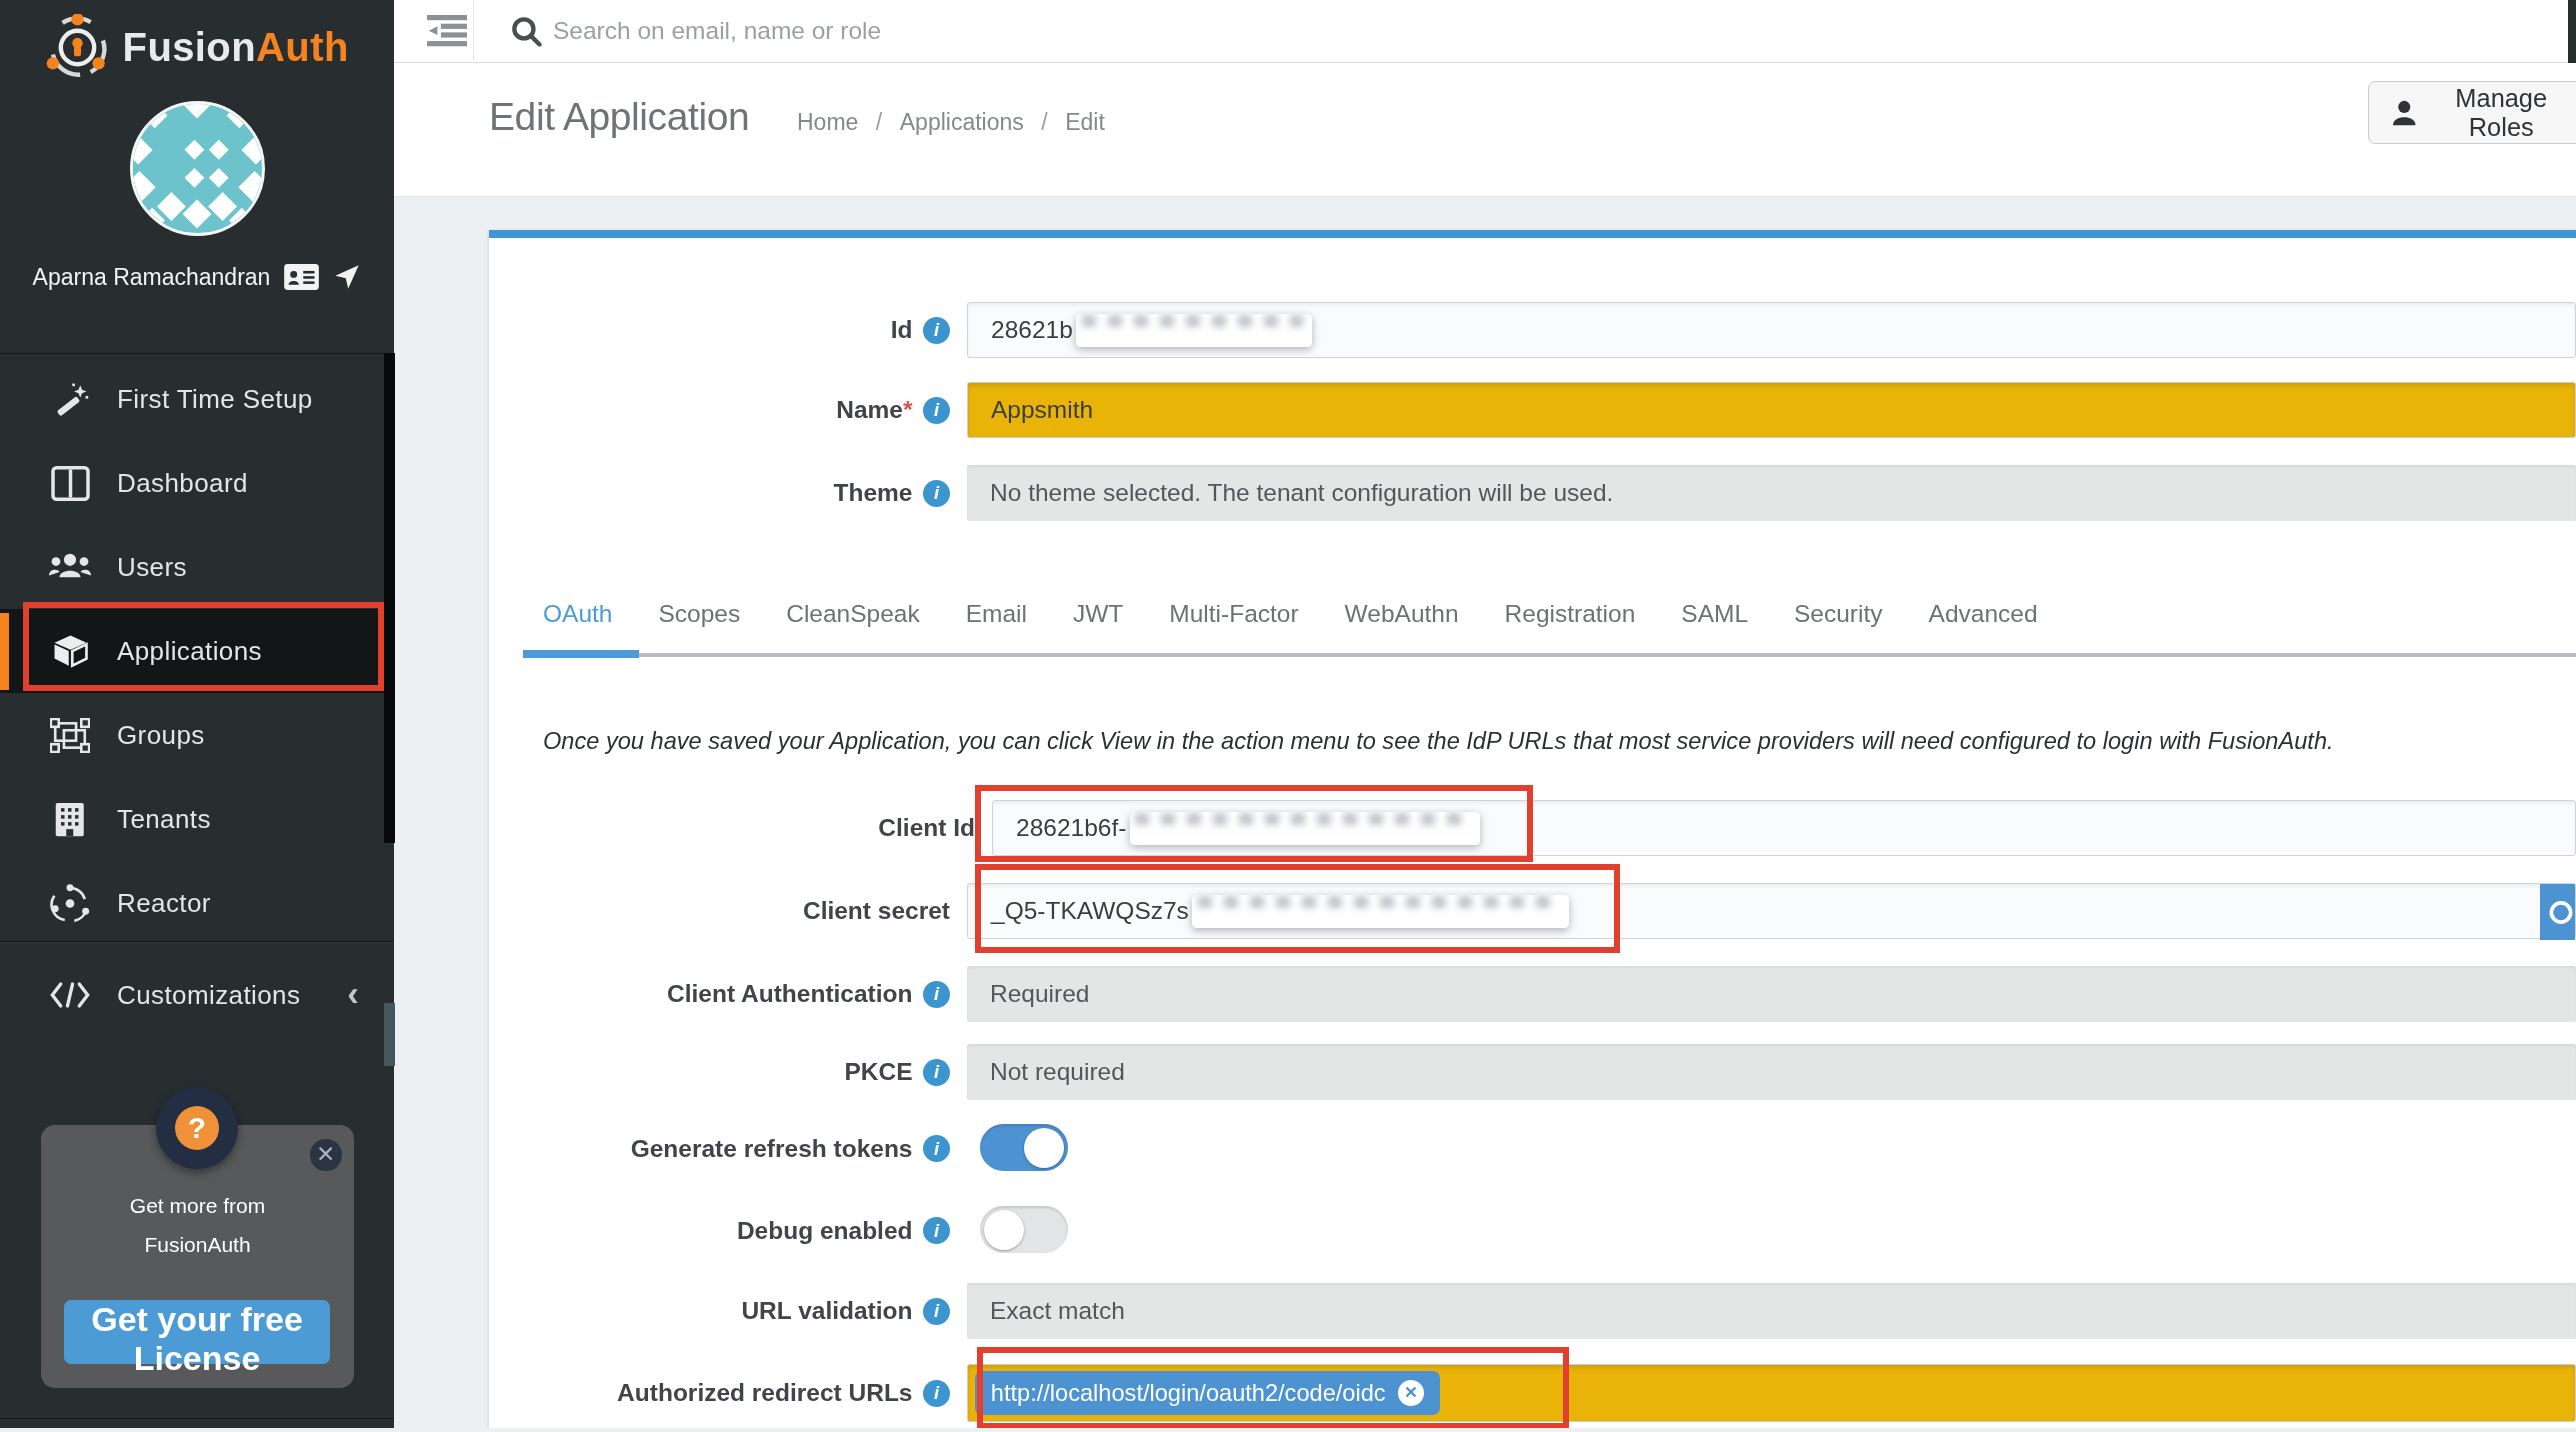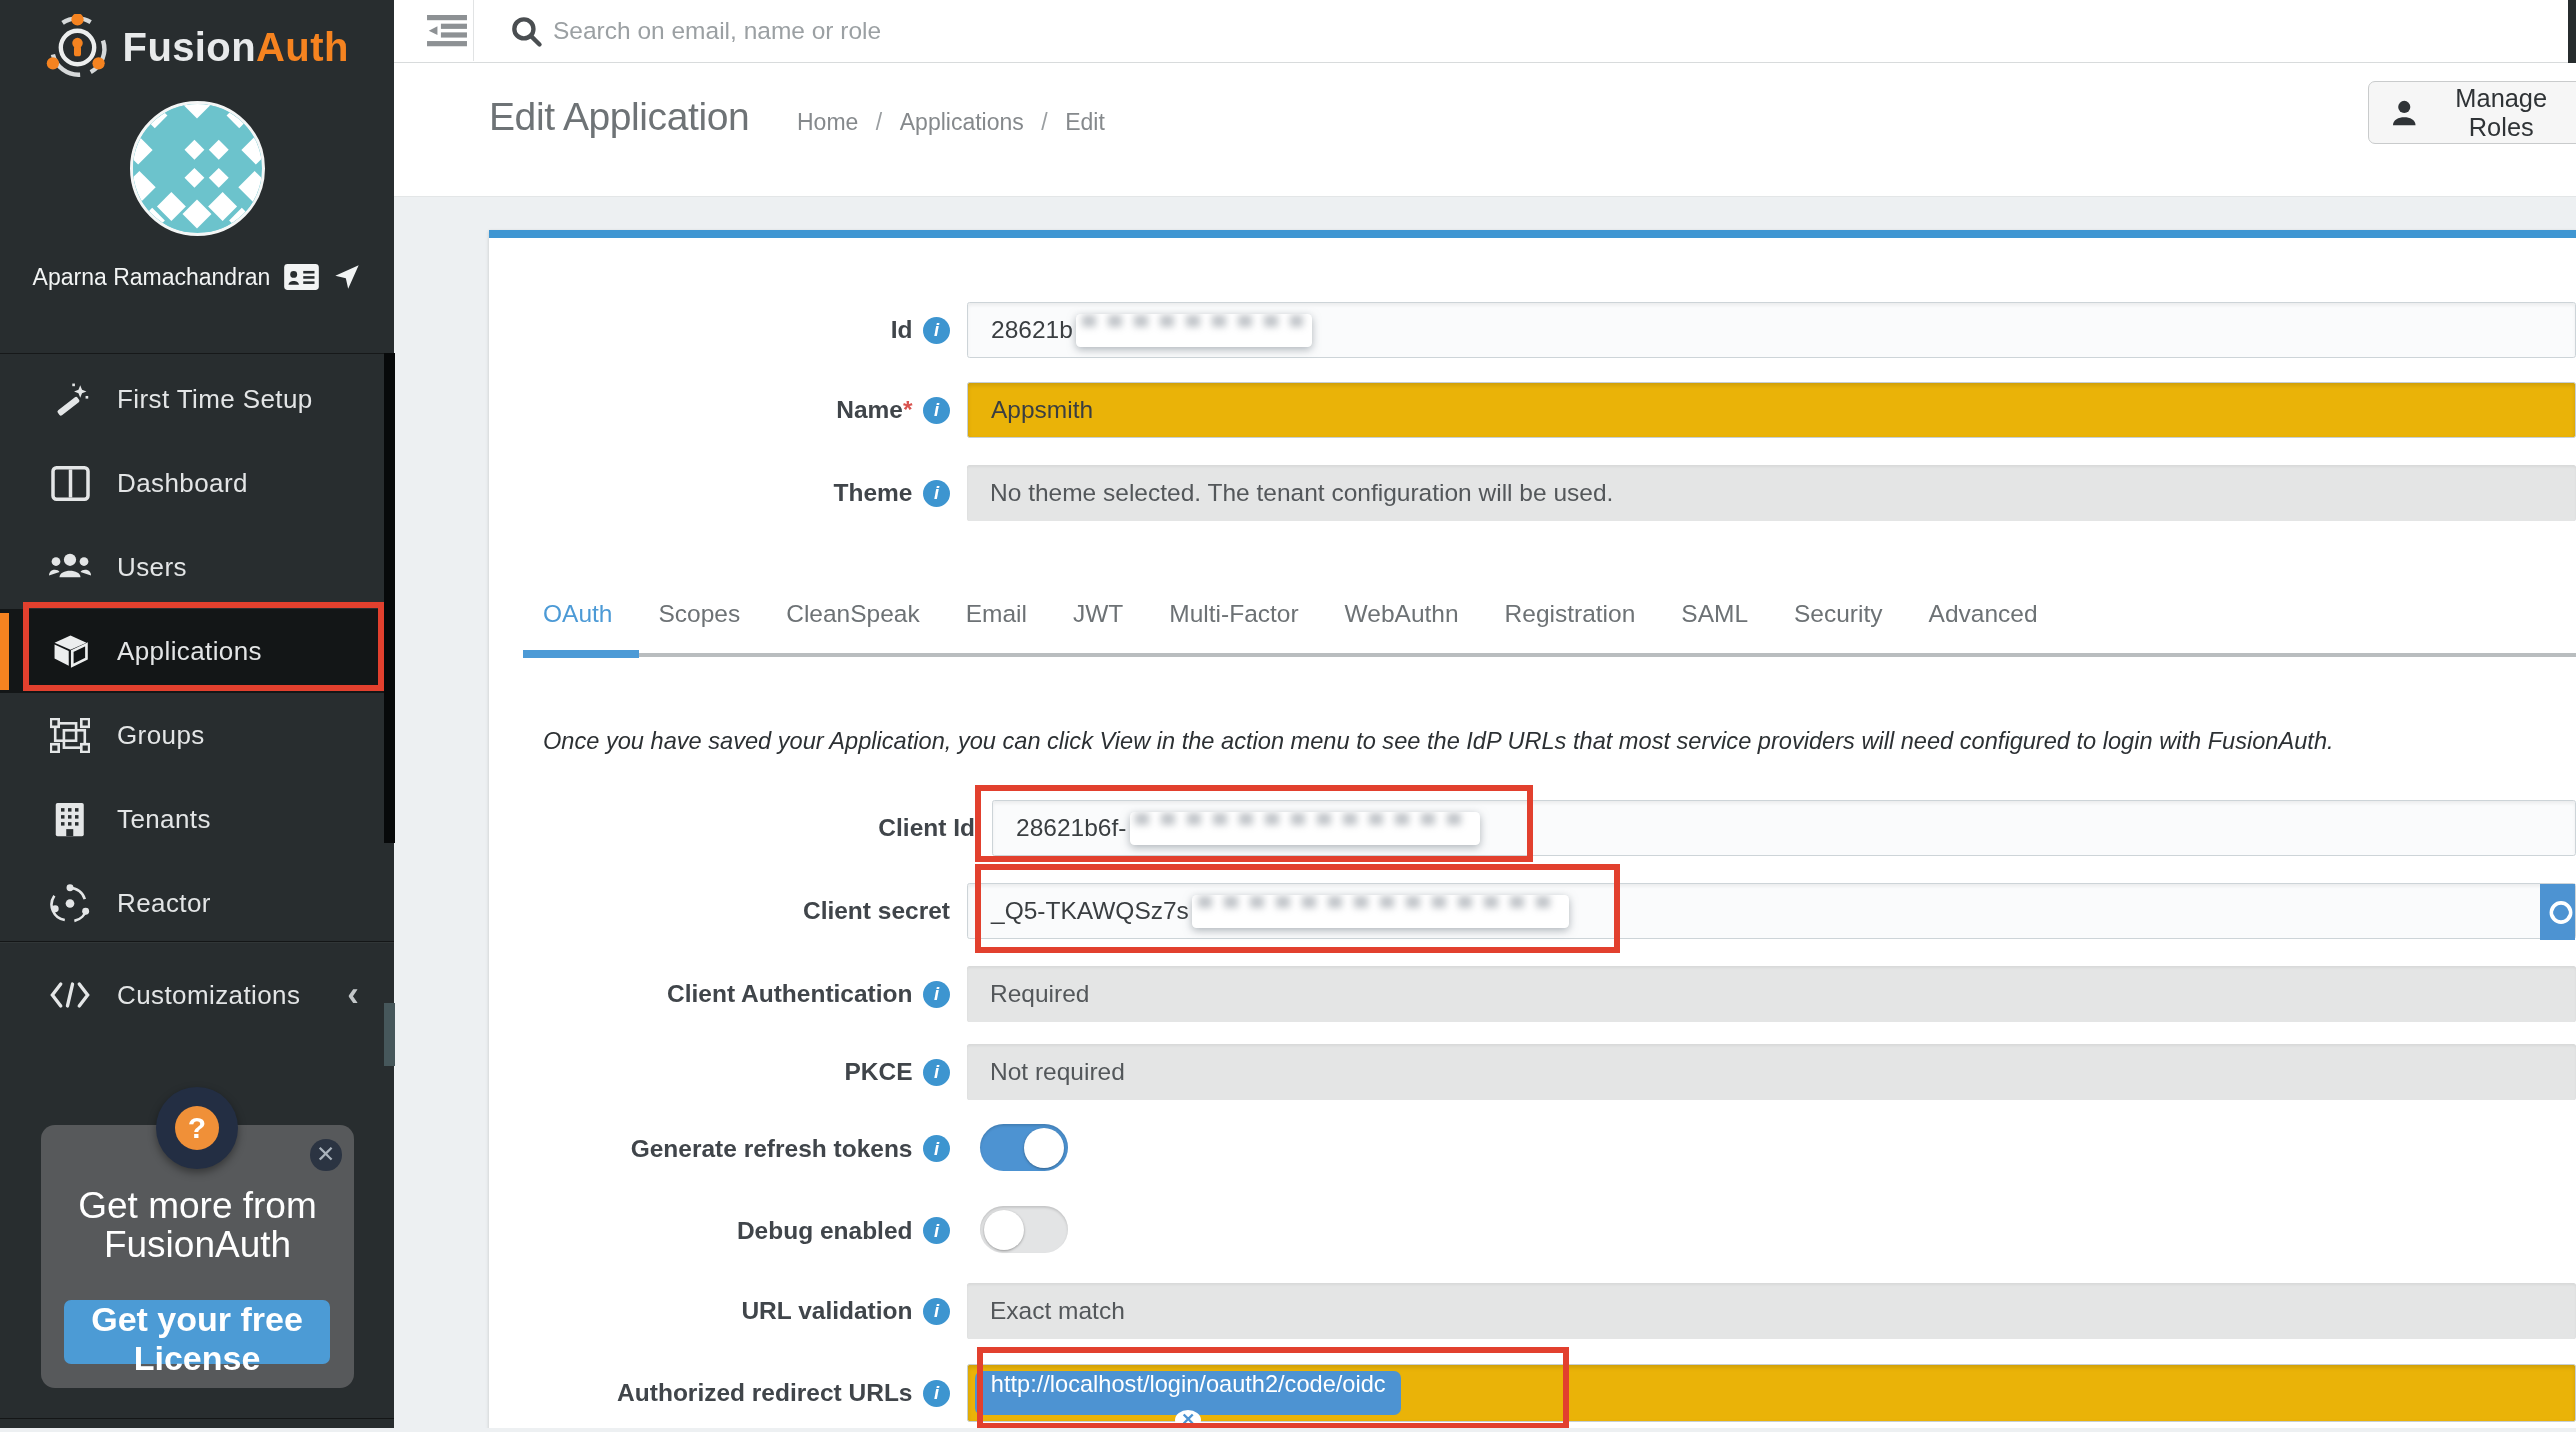--- a/index.html
+++ b/index.html
@@ -28,21 +28,21 @@
   .nav2 .chev { position:absolute; right:35px; color:#c3c7c9; font-size:35px; font-weight:700; top:50%; transform:translateY(-54%); }
   .sb-track { position:absolute; left:384px; top:353px; width:10.5px; height:490px; background:#07090a; }
   .sb-thumb { position:absolute; left:384px; top:1003px; width:10.5px; height:63px; background:#46575b; }
   .nav-sep-bottom { position:absolute; left:0; top:1418px; width:394px; border-top:1.8px solid rgba(0,0,0,.5); }
 
   
   .promo-box { position:absolute; left:41px; top:1125px; width:313px; height:263px; background:#57595b; border-radius:14px; }
   .promo-q { position:absolute; left:156px; top:1087px; width:82px; height:82px; border-radius:50%; background:#232e43; display:flex; align-items:center; justify-content:center; box-shadow:0 3.5px 8.8px rgba(0,0,0,.4); }
   .promo-q .qinner { width:44px; height:44px; border-radius:50%; background:#f09038; color:#fff; font-size:30px; font-weight:700; display:flex; align-items:center; justify-content:center; }
   .promo-close { position:absolute; left:310px; top:1139px; width:31.5px; height:31.5px; border-radius:50%; background:#2b3442; color:#aab3bc; font-size:23px; display:flex; align-items:center; justify-content:center; cursor:pointer; }
-  .promo-title { position:absolute; left:41px; top:1186px; width:313px; text-align:center; color:#ffffff; font-size:37px; font-weight:500; line-height:39px; }
+  .promo-title { position:absolute; left:41px; top:1186px; width:313px; text-align:center; color:#ffffff; font-size:21px; font-weight:500; line-height:39px; }
   .promo-btn { position:absolute; left:64px; top:1300px; width:266px; height:64px; background:#4c9bd5; border:none; border-radius:7px; color:#fff; font-size:34px; font-weight:700; cursor:pointer; font-family:"Liberation Sans",sans-serif; }
 
   
   .topbar { position:absolute; left:394px; top:0; right:0; height:63px; background:#fff; border-bottom:1.8px solid #d8dbdc; z-index:4; }
   .tb-toggle { position:absolute; left:24.5px; top:12.3px; width:56px; height:39px; display:flex; align-items:center; justify-content:center; cursor:pointer; }
   .tb-divider { position:absolute; left:79px; top:0; height:61px; border-left:1.8px solid #e1e3e4; }
   .tb-search-icon { position:absolute; left:116px; top:15px; }
   .tb-search { position:absolute; left:159px; top:8.8px; width:1226px; height:44px; border:none; outline:none; font-size:24.5px; color:#3a3e41; font-family:"Liberation Sans",sans-serif; background:transparent; }
   .tb-search::placeholder { color:#9ba0a3; }
   .dark-corner { position:absolute; right:0; top:0; width:7.9px; height:63px; background:#272c2e; z-index:6; }
@@ -82,21 +82,21 @@
 
   
   .toggle { position:absolute; left:491px; width:88px; height:47px; border-radius:23.6px; cursor:pointer; }
   .toggle.on  { background:#4d93d2; box-shadow:inset 0 1.8px 2.6px rgba(0,0,0,.15); }
   .toggle.off { background:#e3e4e5; box-shadow:inset 0 1.8px 2.6px rgba(0,0,0,.15); }
   .knob { position:absolute; top:3.5px; width:40px; height:40px; border-radius:50%; background:#fff; box-shadow:0 0.9px 2.6px rgba(0,0,0,.35); }
   .toggle.on  .knob { right:4.4px; }
   .toggle.off .knob { left:4.4px; }
 
   
-  .chip { display:flex; align-items:center; gap:12.3px; height:44px; background:#4d93d2; border-radius:7px; padding:0 15.8px; color:#fff; font-size:23.6px;flex-direction:column; }
+  .chip { display:flex; align-items:center; gap:12.3px; height:44px; background:#4d93d2; border-radius:7px; padding:0 15.8px; color:#fff; font-size:23.6px; }
   .chip-x { width:26px; height:26px; border-radius:50%; background:#fff; color:#4d93d2; font-size:16.6px; font-weight:700; display:flex; align-items:center; justify-content:center; cursor:pointer; }
 
   
   .secret-addon { position:absolute; right:0; top:0; width:35px; height:56px; background:#4d93d2; display:flex; align-items:center; padding-left:7px; cursor:pointer; }
 
   
   .anno { position:absolute; border:6.1px solid #e2402e; z-index:9; pointer-events:none; }
 
   svg { display:block; }
 </style>

